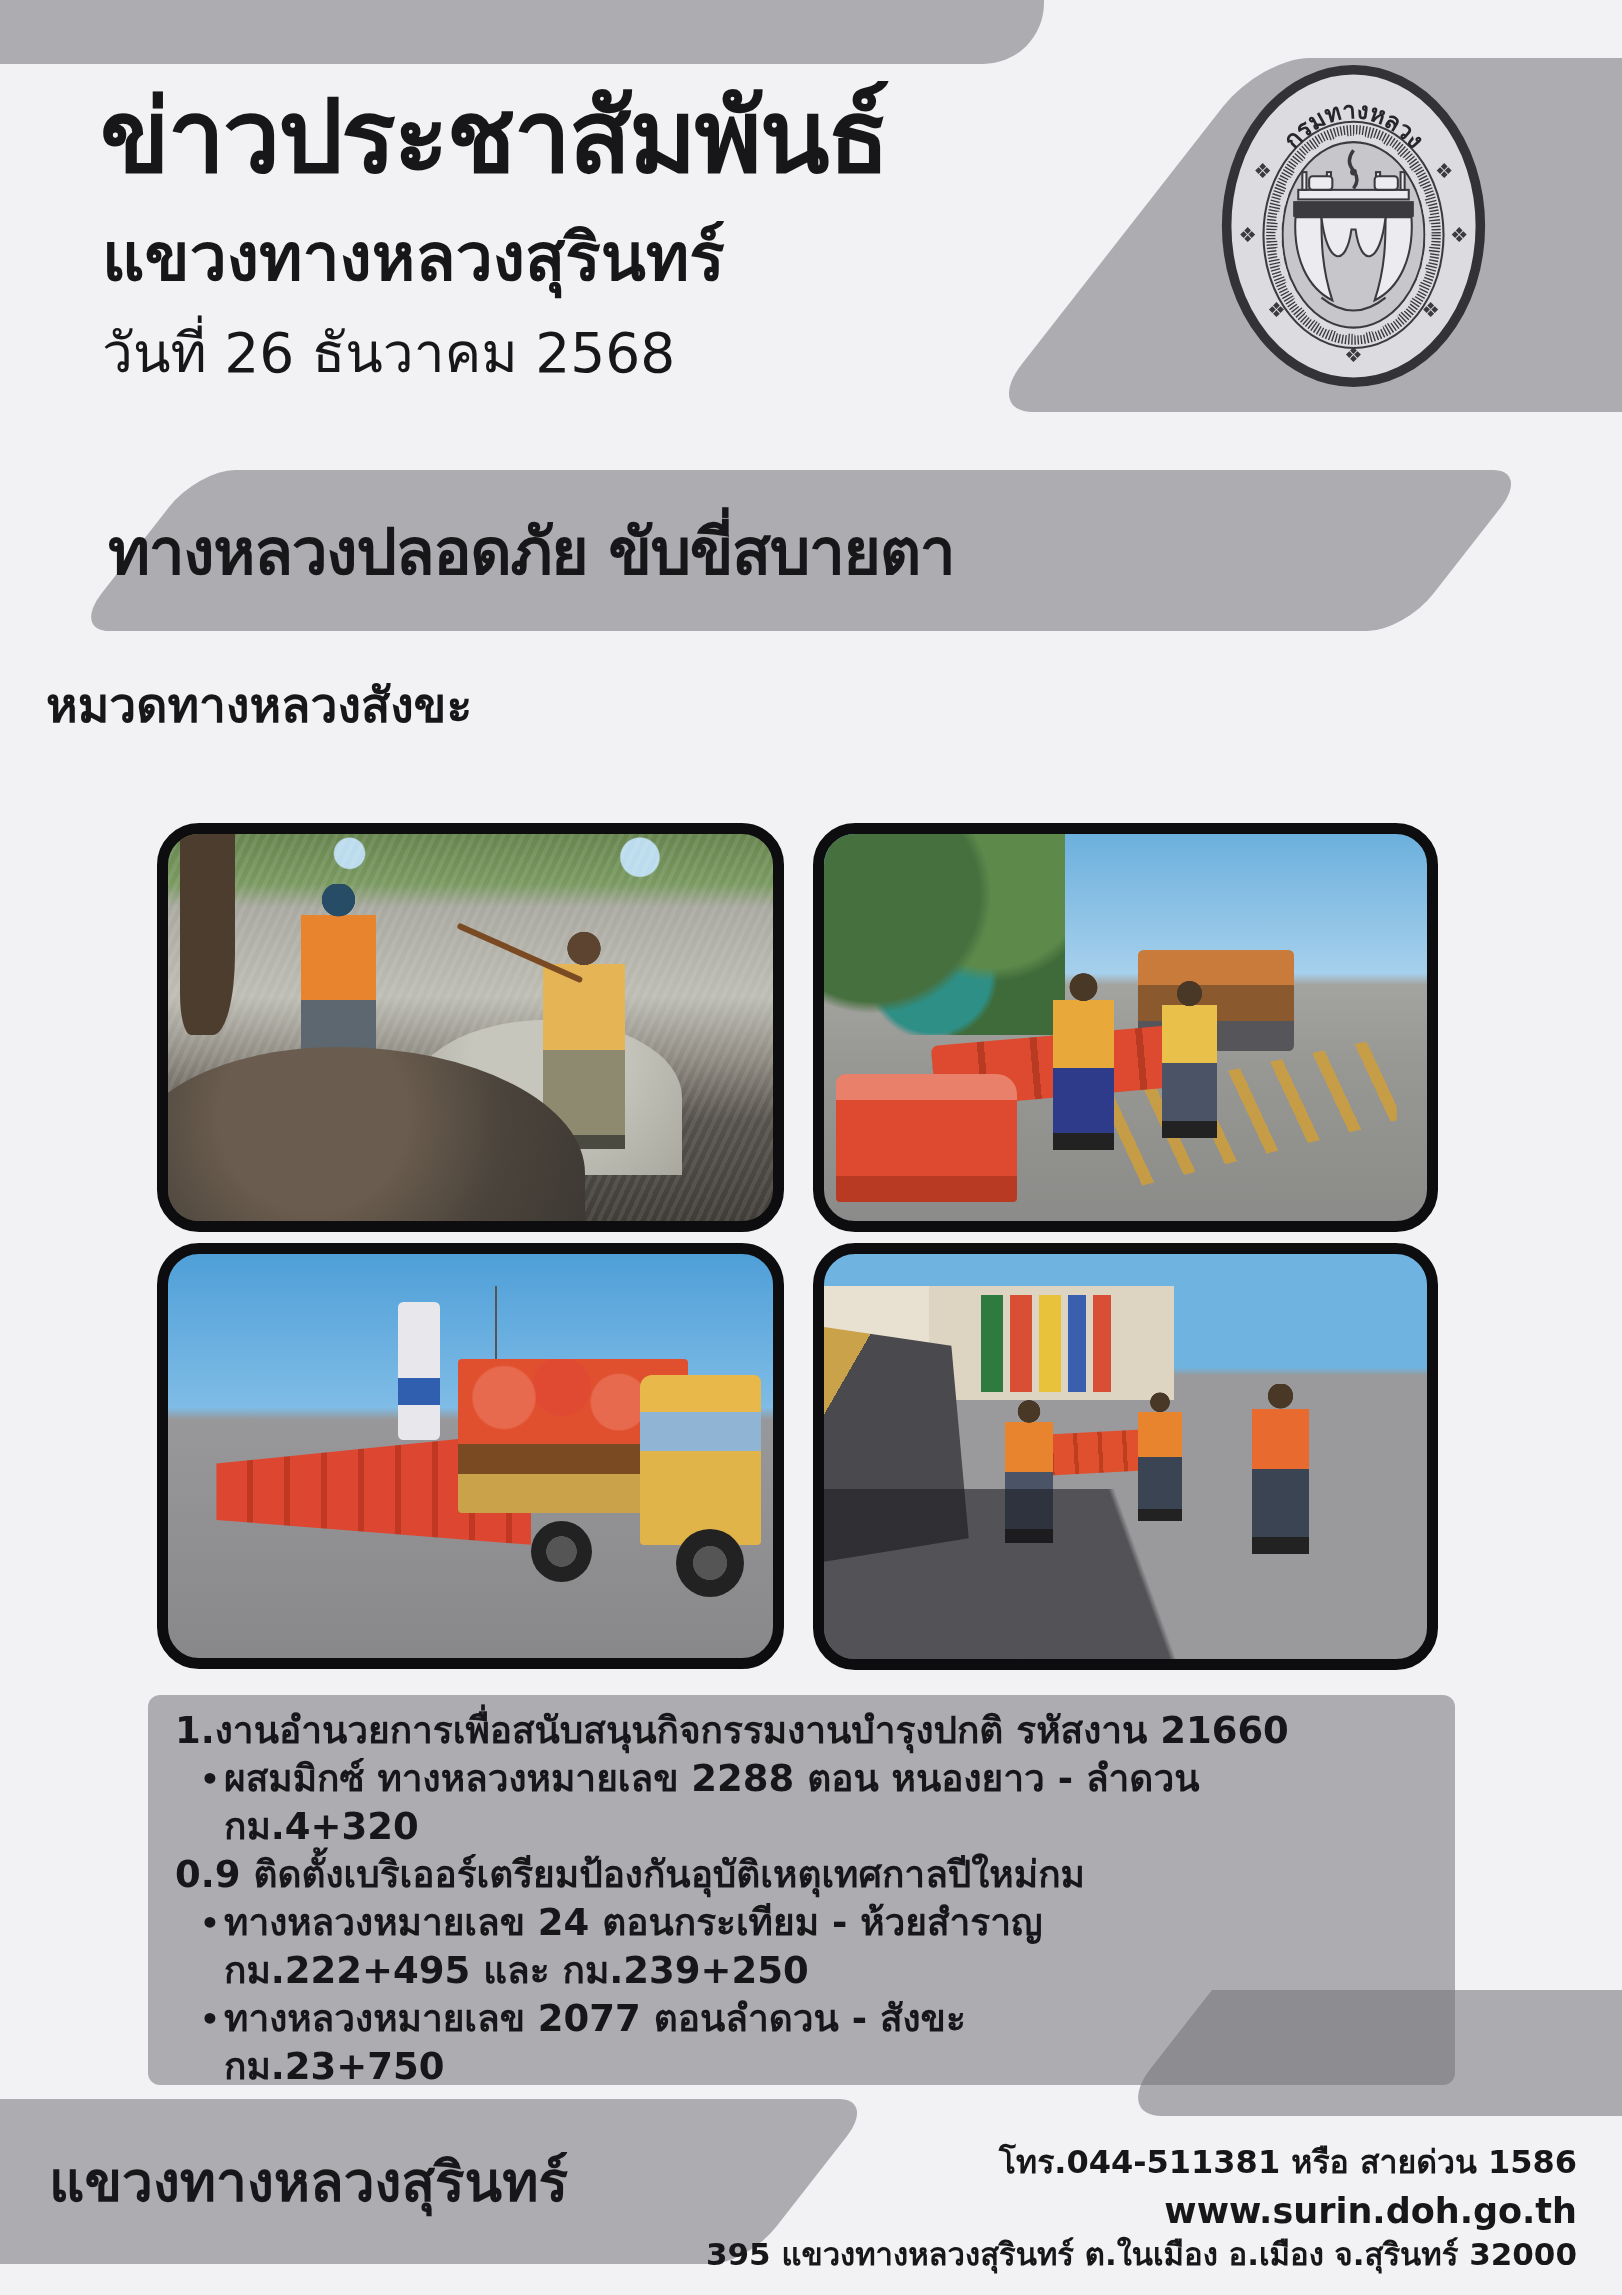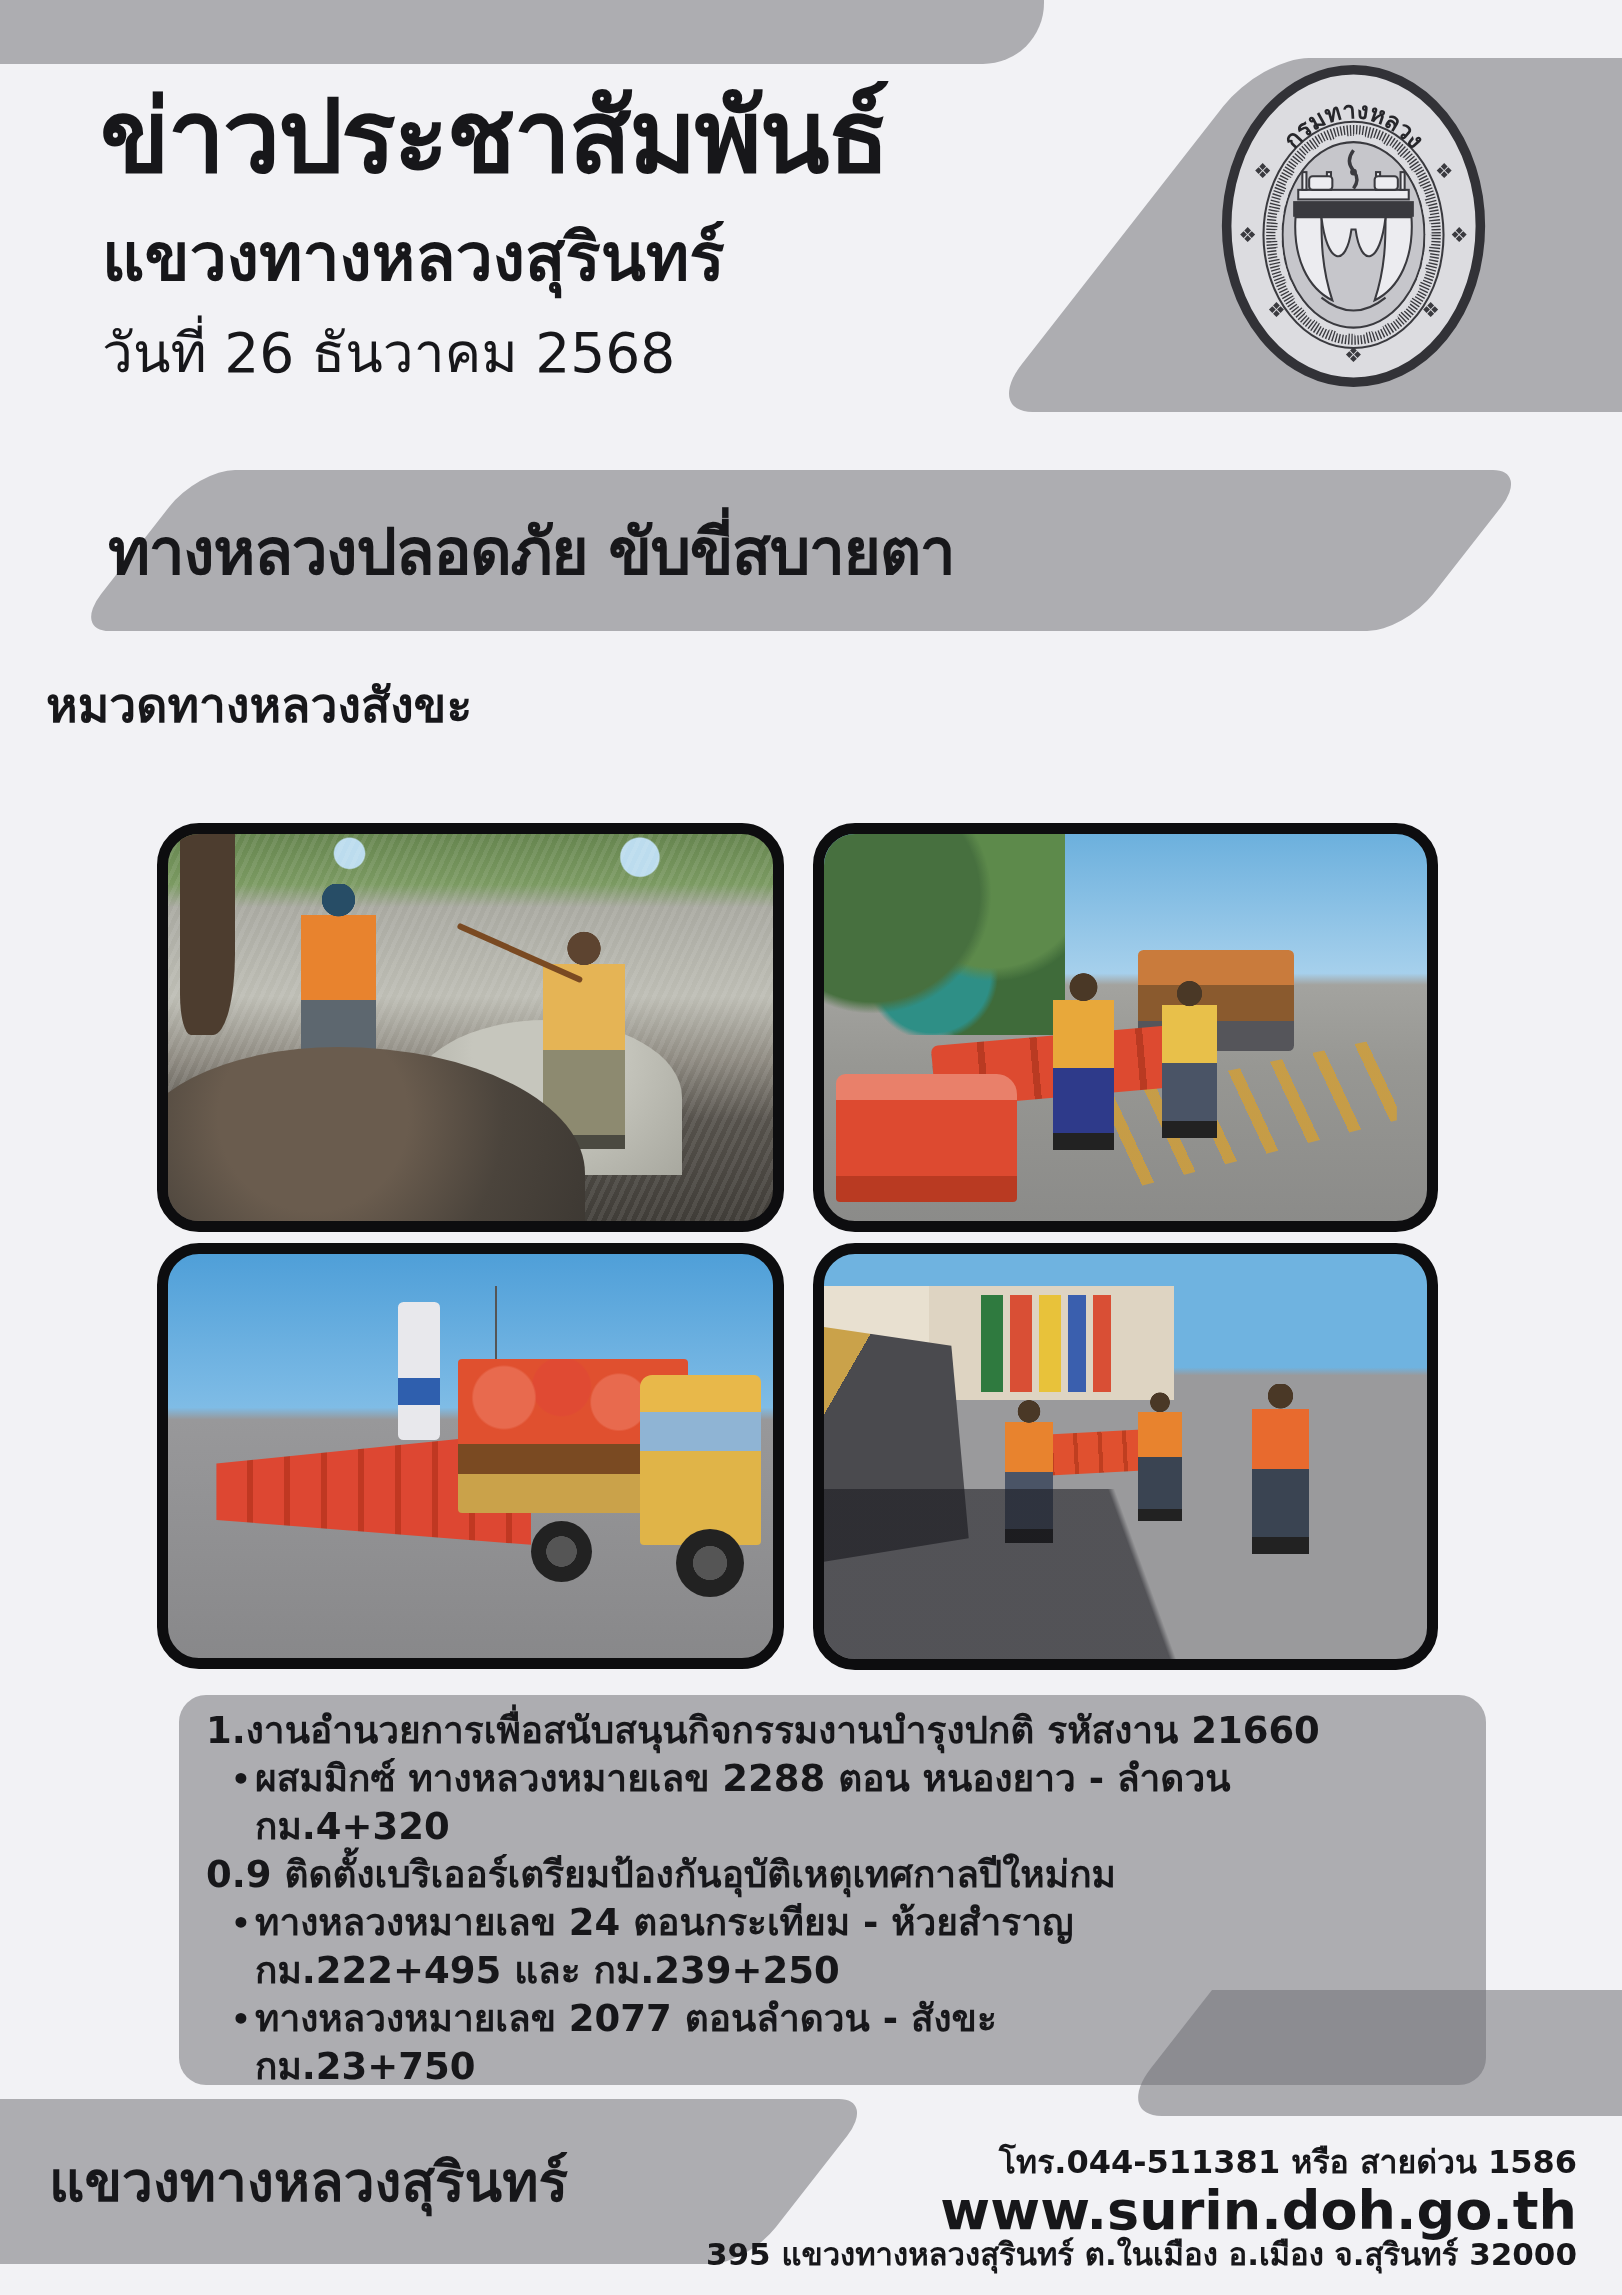--- a/index.html
+++ b/index.html
@@ -129,39 +129,39 @@
       background:radial-gradient(circle at 50% 8%,#4a3826 0 9.5px,transparent 10.2px),
                  linear-gradient(180deg,transparent 20.4px,#e8832e 20.4px 65px,#3a4452 65px 117px,#222 117px);}
   .p4 .worker-g{left:71%;top:32%;width:57px;height:170px;
       background:radial-gradient(circle at 50% 7%,#4a3826 0 12.3px,transparent 13px),
                  linear-gradient(180deg,transparent 24.5px,#e86a2e 24.5px 85px,#3a4452 85px 153px,#222 153px);}
   .p4 .shadow{left:0;top:58%;width:100%;height:42%;
       background:linear-gradient(70deg,rgba(24,24,30,.55) 0 52%,transparent 53%);}
 
   
   .info-box{position:absolute;left:148px;top:1695px;width:1307px;height:390px;
-            background:var(--shape_gray);border-radius:27px;padding-top:12.3px;margin-left:31px;}
+            background:var(--shape_gray);border-radius:12px;padding-top:12.3px;}
   .info-line{position:relative;font-size:37px;line-height:48px;font-weight:700;}
   .info-line.item{padding-left:27px;}
   .info-line.bullet{padding-left:76px;}
   .info-line.cont{padding-left:76px;}
   .info-line .dot{position:absolute;left:52px;top:0;font-size:31px;}
 
   
   .br-band{position:absolute;left:1212px;top:1990px;width:545px;height:126px;
            background:var(--overlay_gray);border-radius:0 0 0 48px;}
 
   
   .footer-shape{position:absolute;left:-204px;top:2099px;width:1080px;height:165px;
                 background:var(--shape_gray);border-radius:37px;}
   .footer-district{position:absolute;left:49px;top:2099px;height:165px;display:flex;
                    align-items:center;font-size:55px;font-weight:900;}
   .footer-contact{position:absolute;right:46px;top:2136px;text-align:right;}
   .footer-contact .l1{font-size:32px;line-height:52px;font-weight:800;}
-  .footer-contact .l2{font-size:54px;line-height:46px;font-weight:800;}
+  .footer-contact .l2{font-size:35px;line-height:46px;font-weight:800;}
   .footer-contact .l3{font-size:31px;line-height:40px;font-weight:800;}
 </style>
 </head>
 <body>
 
 <div class="page">
 
   <div class="top-band"></div>
   <div class="logo-panel skew"></div>
 

